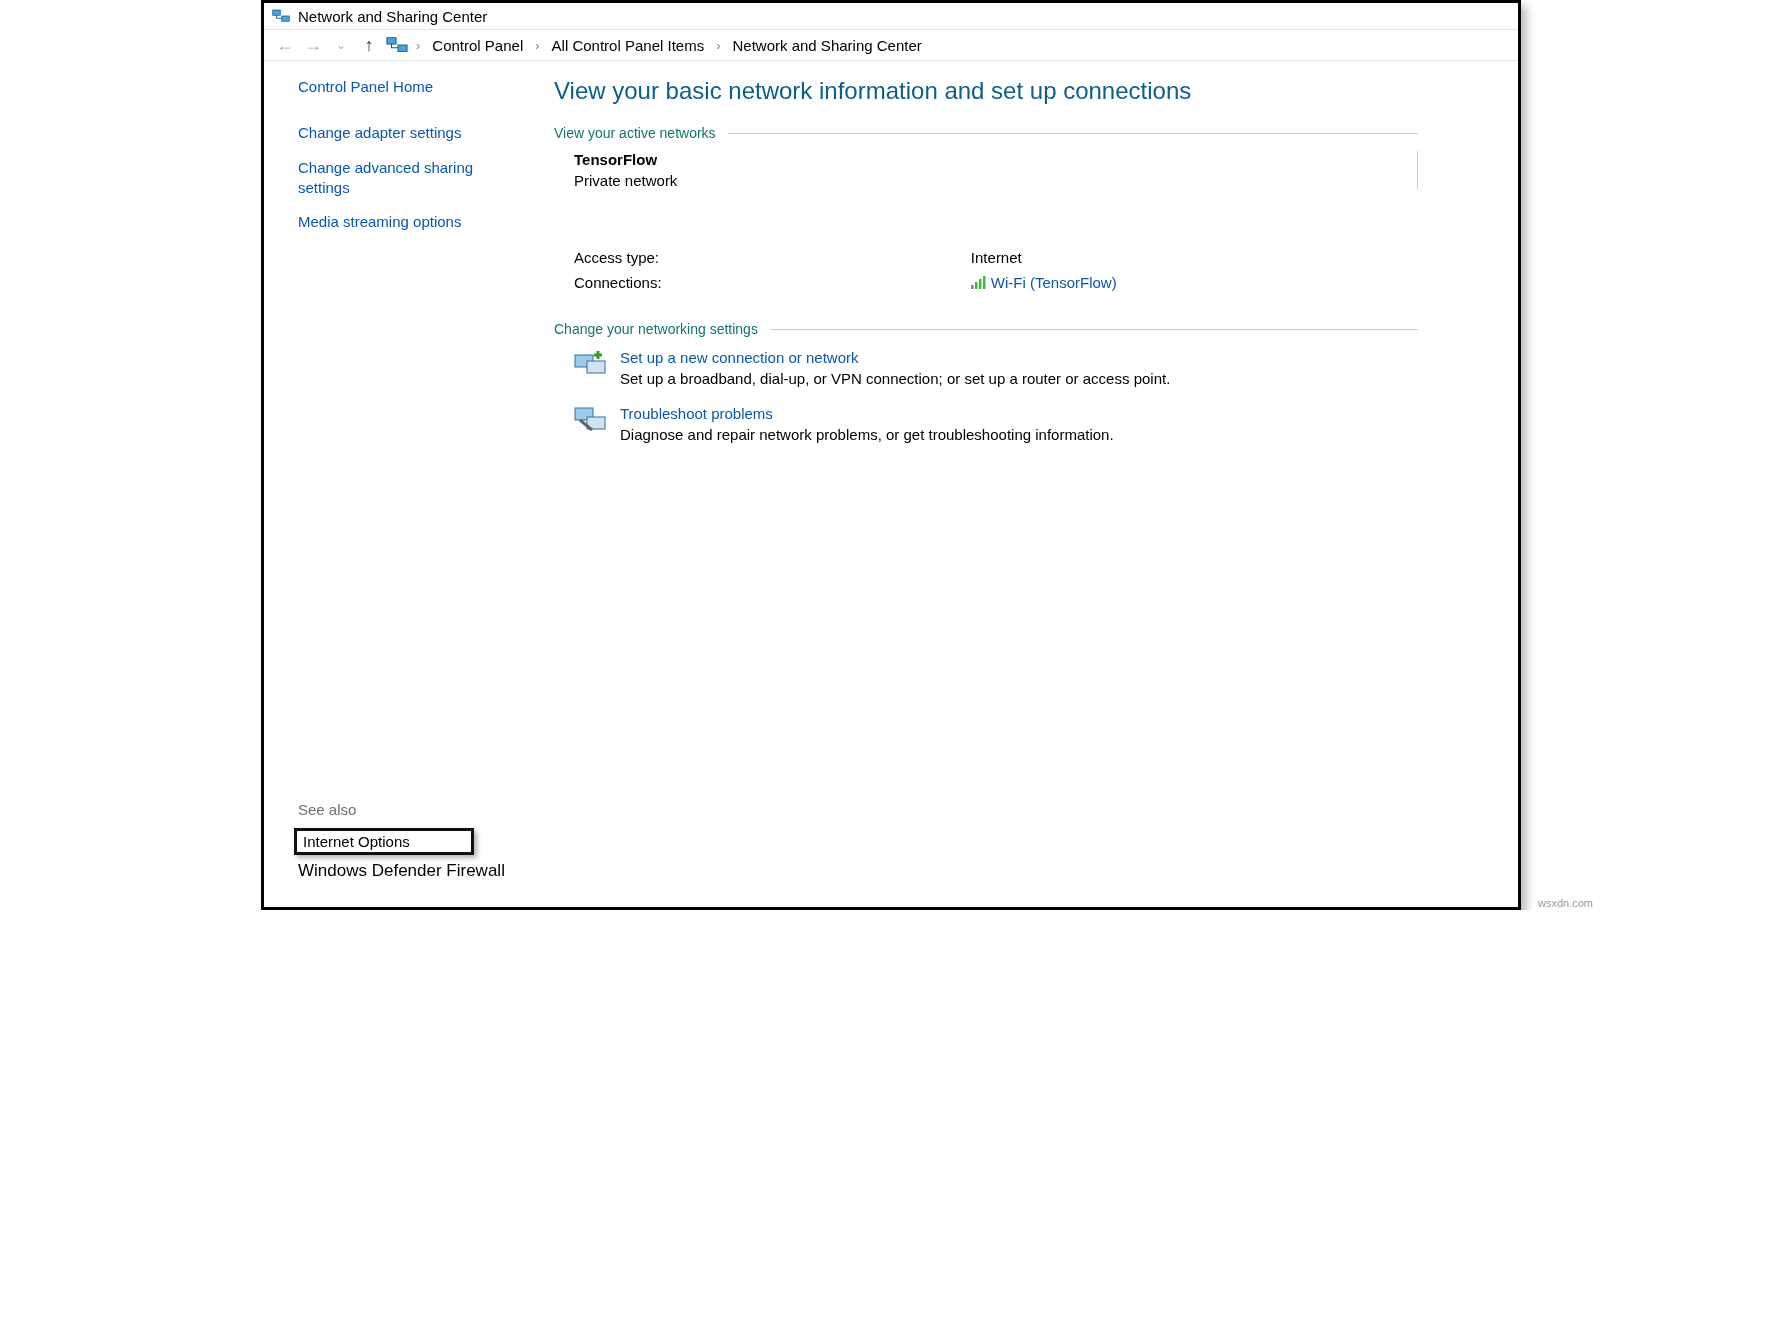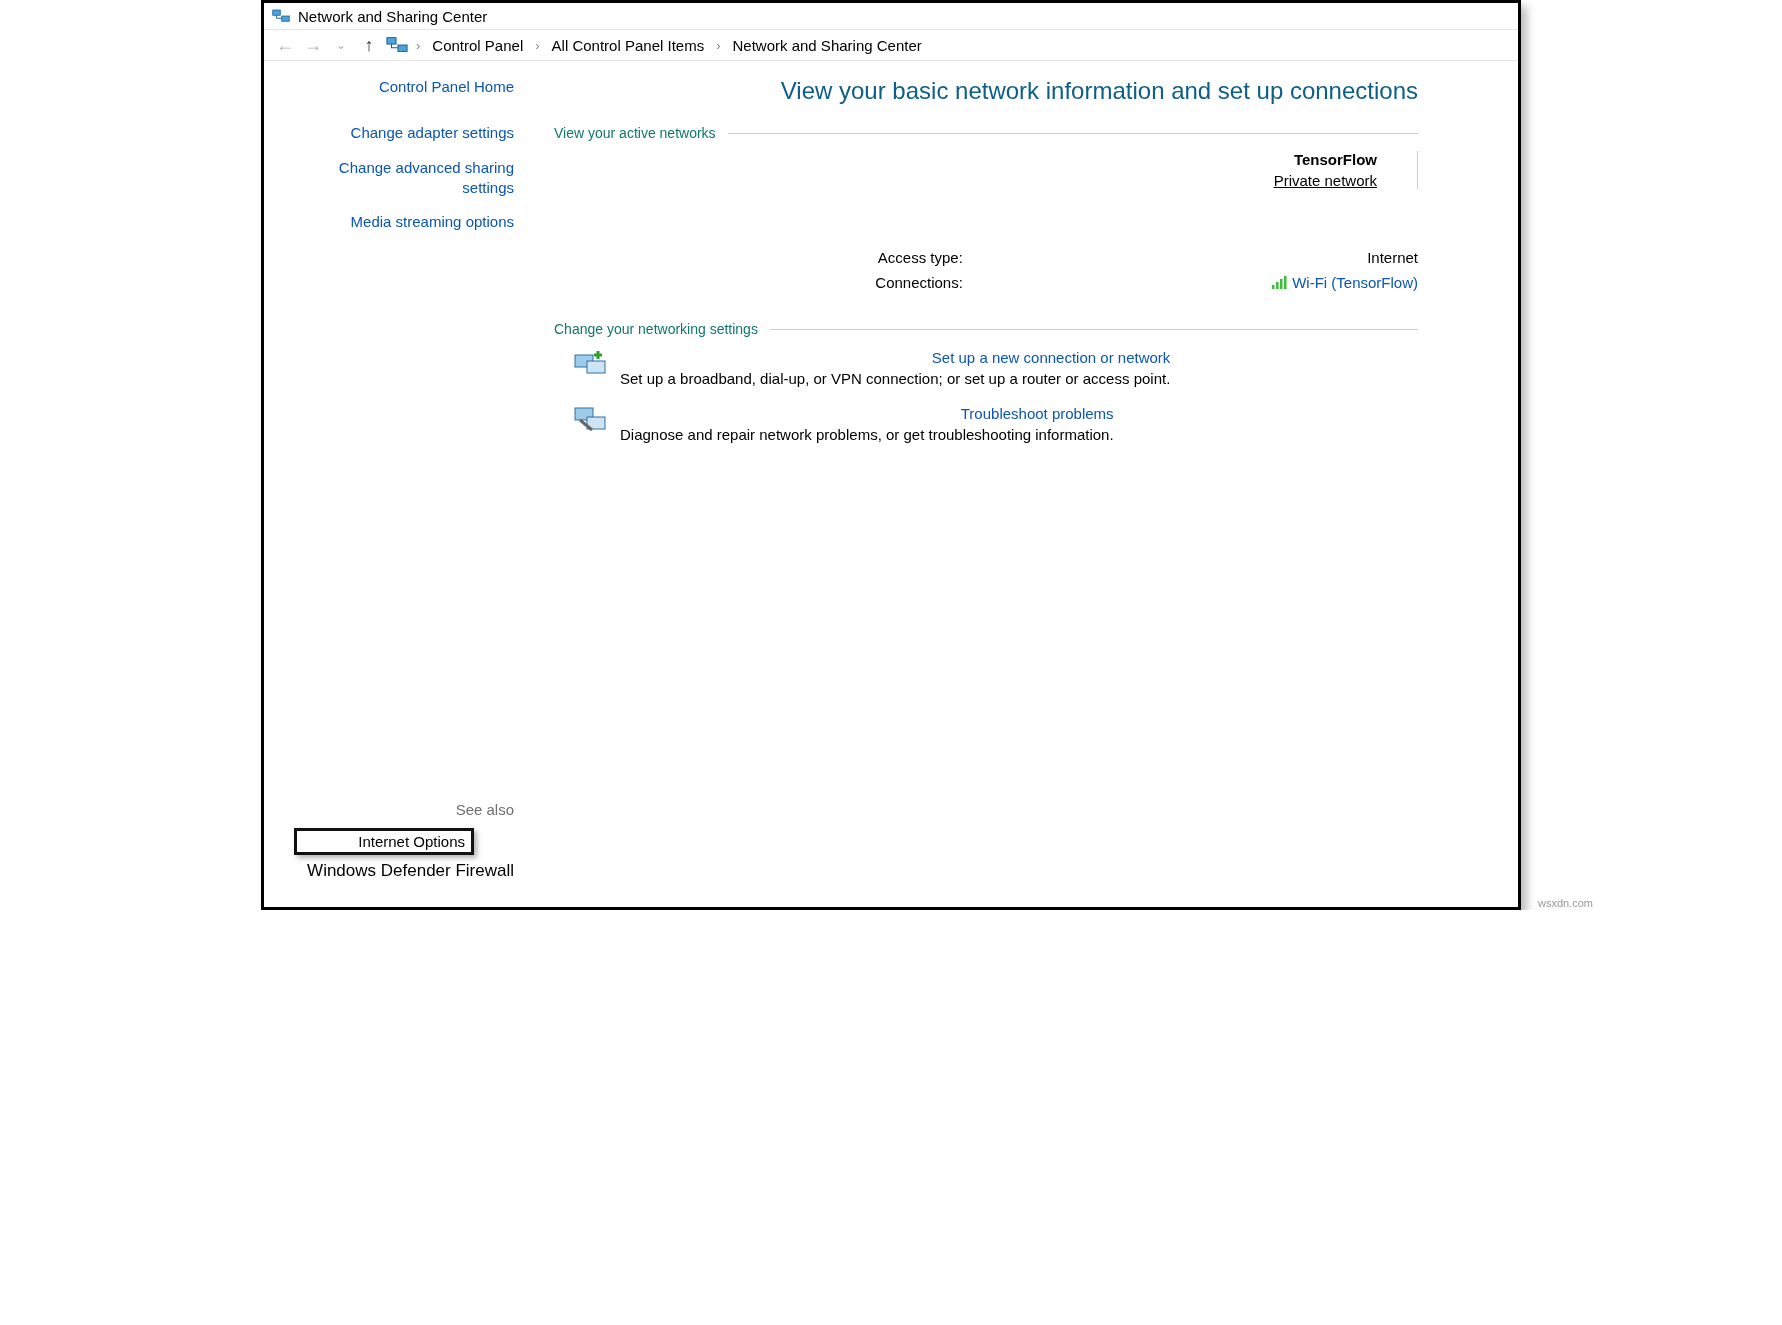--- a/index.html
+++ b/index.html
@@ -6,35 +6,35 @@
   body { margin:0; background:#fff; }
   .frame { width:1260px; height:910px; margin:0 auto; border:3px solid #000; position:relative; background:#fff; box-shadow:6px 6px 8px rgba(0,0,0,.25); }
   .titlebar { display:flex; align-items:center; gap:8px; padding:4px 8px; font-size:15px; }
   .title-icon { width:18px; height:18px; }
   .navbar { display:flex; align-items:center; gap:6px; padding:4px 10px; border-top:1px solid #e6e6e6; border-bottom:1px solid #e6e6e6; }
   .nav-arrow { width:22px; height:22px; color:#b0b0b0; display:flex; align-items:center; justify-content:center; font-size:18px; }
   .nav-arrow.dark { color:#333; }
   .cp-icon { width:22px; height:22px; }
   .nav-chevron { color:#888; padding:0 2px; font-size:13px; }
   .breadcrumb-item { color:#000; font-size:15px; padding:2px 4px; cursor:default; }
-  .body { display:flex; height:calc(100% - 70px);text-align:right; }
+  .body { display:flex; height:calc(100% - 70px); }
   .sidebar { width:270px; padding:16px 20px 14px 34px; display:flex; flex-direction:column; }
   .sidebar-link { color:#0a56b0; font-size:15px; margin-bottom:14px; line-height:1.35; cursor:pointer; }
   .sidebar-spacer { flex:1; }
   .see-also-label { color:#707070; font-size:15px; margin-bottom:10px; }
   .io-box { border:3px solid #111; padding:2px 6px; margin-bottom:6px; width:180px; box-shadow:3px 3px 5px rgba(0,0,0,.3); font-size:15px; color:#000; margin-left:-4px;}
   .wdf { font-size:17px; color:#000; }
   .main { flex:1; padding:10px 100px 10px 20px; }
   .page-heading { color:#0c5f87; font-size:24px; font-weight:400; margin:6px 0 20px 0; }
   .section-title { font-size:14px; color:#0f766e; margin-bottom:6px; display:flex; align-items:center; white-space:nowrap; }
   .section-title .rule { flex:1; height:1px; background:#ccc; margin-left:12px; }
   .active-net { display:flex; margin:10px 0 30px 20px; gap:60px;flex-direction:column; }
   .net-left { flex:1; border-right:1px solid #ccc; padding-right:40px; }
   .net-name { font-weight:600; font-size:15px; }
-  .net-type { font-size:15px; margin-top:4px;text-decoration:underline; }
+  .net-type { font-size:15px; margin-top:4px; }
   .net-right { display:grid; grid-template-columns:auto auto; column-gap:20px; row-gap:6px; font-size:15px; align-items:center;gap:8px; }
   .wifi-icon { width:16px; height:14px; display:inline-block; margin-right:4px; vertical-align:-1px; }
   .link-blue { color:#0a56b0; cursor:pointer; }
   .setting-item { display:flex; gap:14px; margin:12px 0 18px 20px; }
   .setting-icon { width:32px; height:28px; flex:none; }
   .setting-title { color:#0a56b0; font-size:15px; margin-bottom:4px; cursor:pointer; }
   .setting-desc { font-size:15px; color:#000; }
   .wsxdn { position:absolute; bottom:-2px; right:-75px; font-size:11px; color:#999; }
 </style>
 </head>

